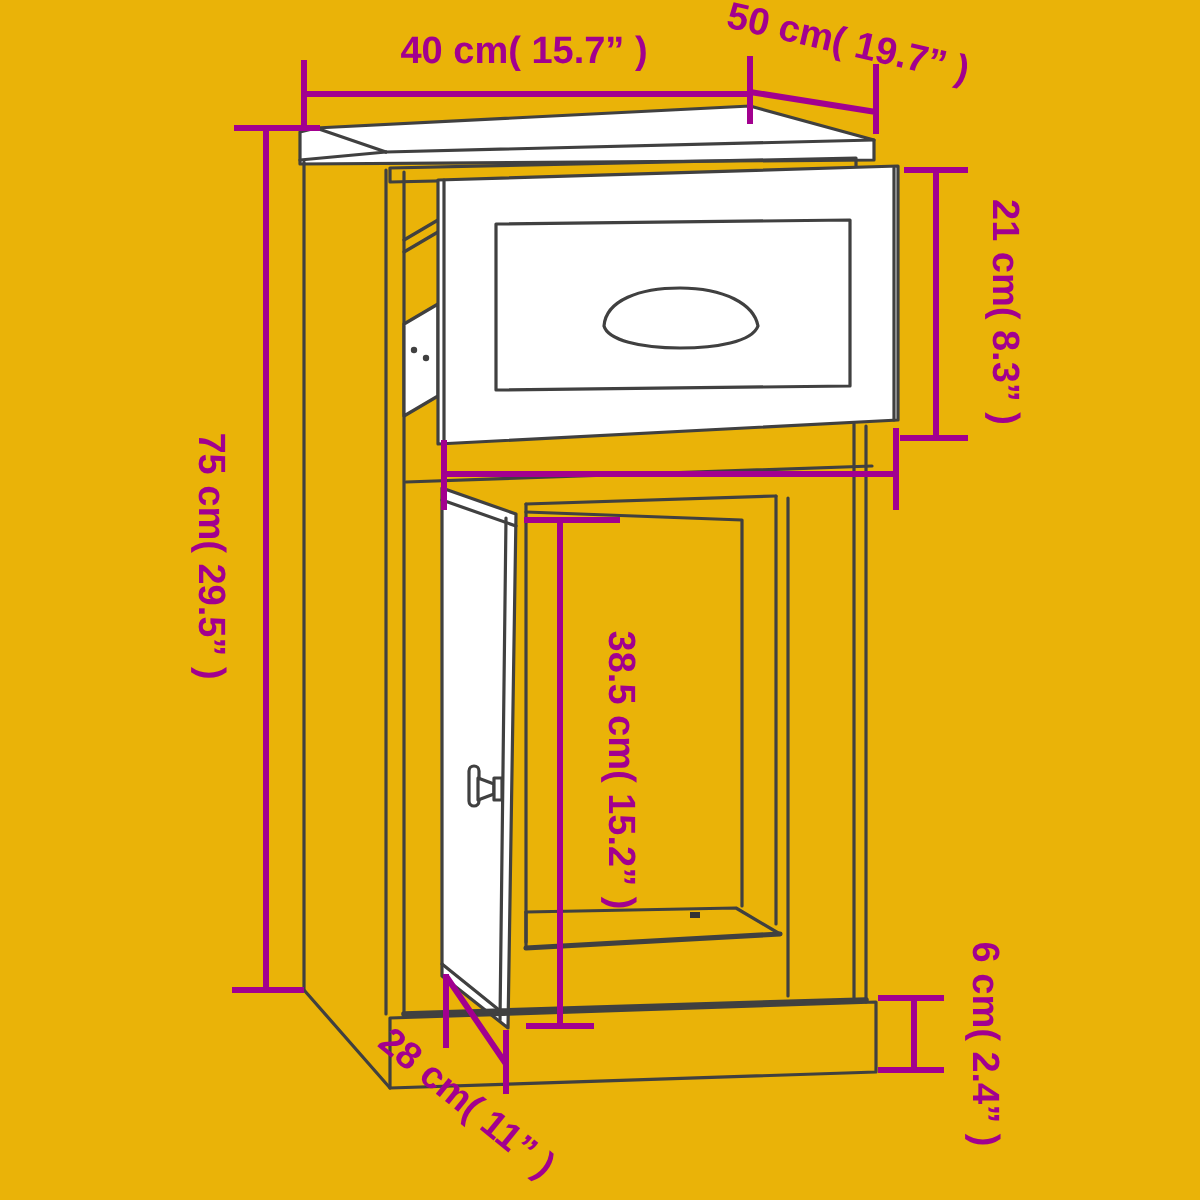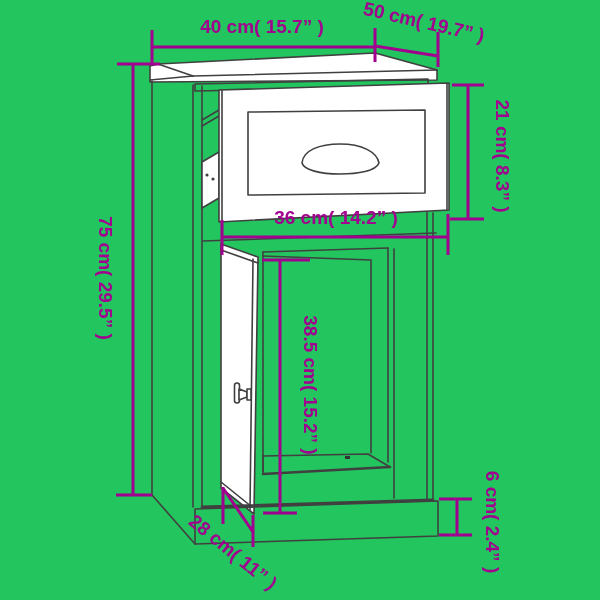--- a/index.html
+++ b/index.html
@@ -1,19 +1,19 @@
 <!DOCTYPE html>
 <html><head>
 <meta charset="utf-8">
 <style>
   html,body{margin:0;padding:0;background:#ffffff;}
   .stage{
     position:relative;
     width:600px;height:600px;
-    background:#22c55e;
+    background:#eab308;
     overflow:hidden;
     font-family:"Liberation Sans", sans-serif;
   }
   .stage svg{position:absolute;left:0;top:0;}
   .dim-label{
     position:absolute;
     white-space:nowrap;
     font-weight:700;
     font-size:19px;
     line-height:1;
@@ -128,20 +128,19 @@
   </svg>
 
   <div class="dim-label" style="left:262px; top:26px;  transform:translate(-50%,-50%);">40 cm( 15.7” )</div>
 
   <div class="dim-label" style="left:424px; top:22px;  transform:translate(-50%,-50%) rotate(13deg);">50 cm( 19.7” )</div>
 
   <div class="dim-label" style="left:502px; top:156px; transform:translate(-50%,-50%) rotate(90deg);">21 cm( 8.3” )</div>
 
   <div class="dim-label" style="left:105px; top:278px; transform:translate(-50%,-50%) rotate(90deg);">75 cm( 29.5” )</div>
 
-  <div class="dim-label" style="left:336px; top:217px; transform:translate(-50%,-50%);">36 cm( 14.2” )</div>
 
   <div class="dim-label" style="left:310px; top:385px; transform:translate(-50%,-50%) rotate(90deg);">38.5 cm( 15.2” )</div>
 
   <div class="dim-label" style="left:492px; top:522px; transform:translate(-50%,-50%) rotate(90deg);">6 cm( 2.4” )</div>
 
   <div class="dim-label" style="left:233px; top:552px; transform:translate(-50%,-50%) rotate(39deg);">28 cm( 11” )</div>
 </div>
 
 </body></html>

